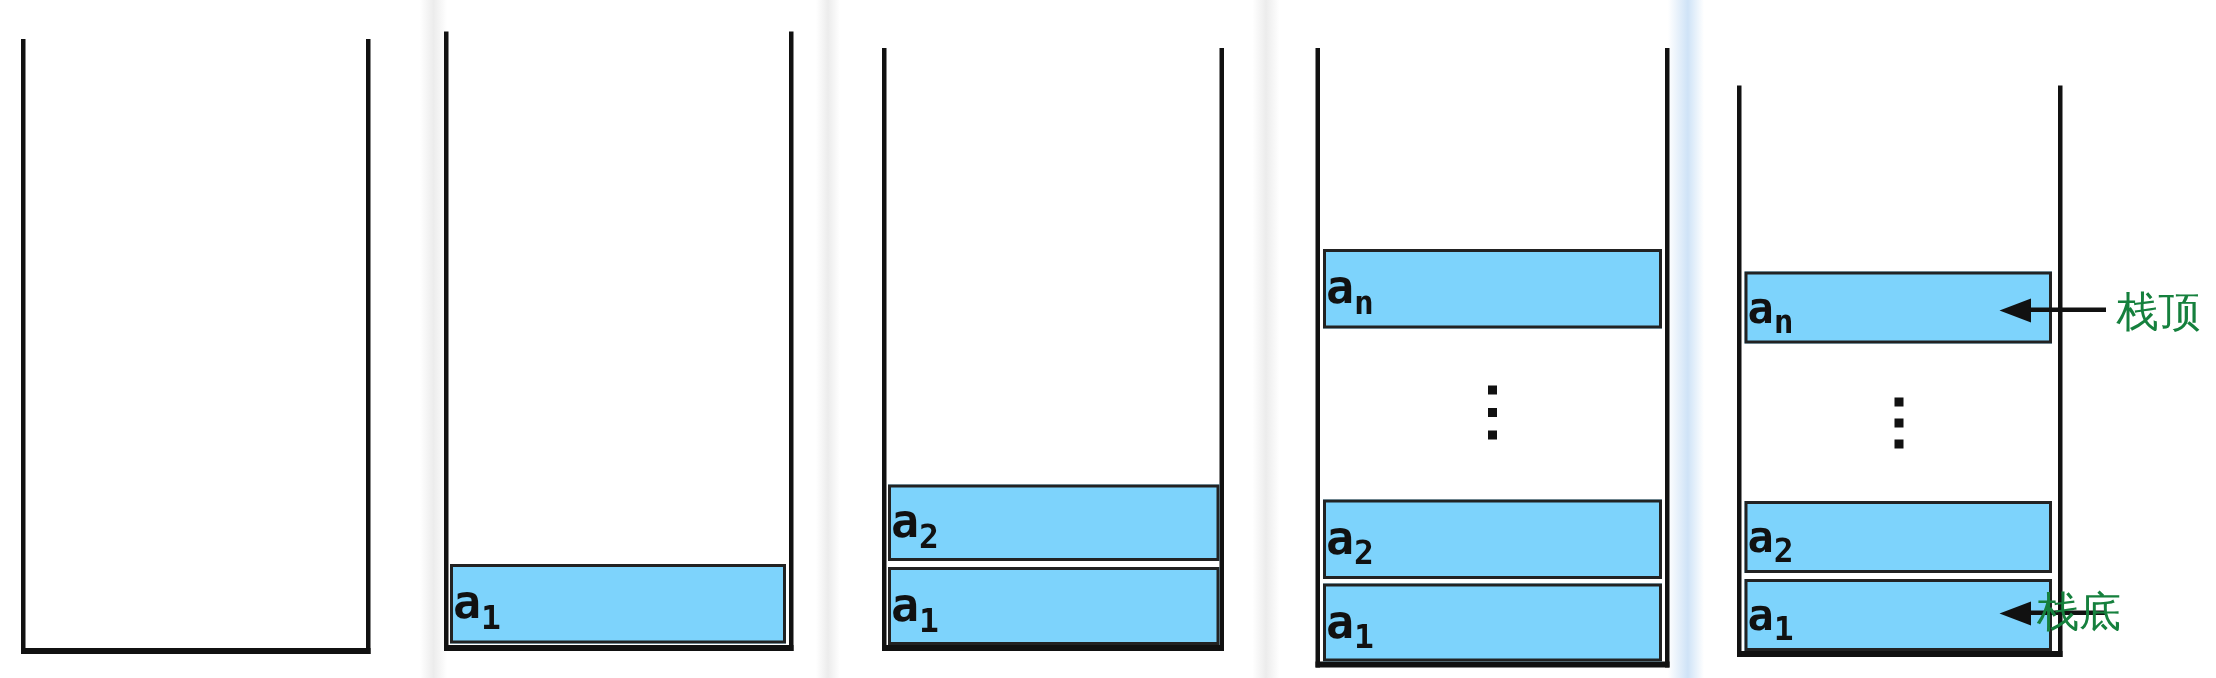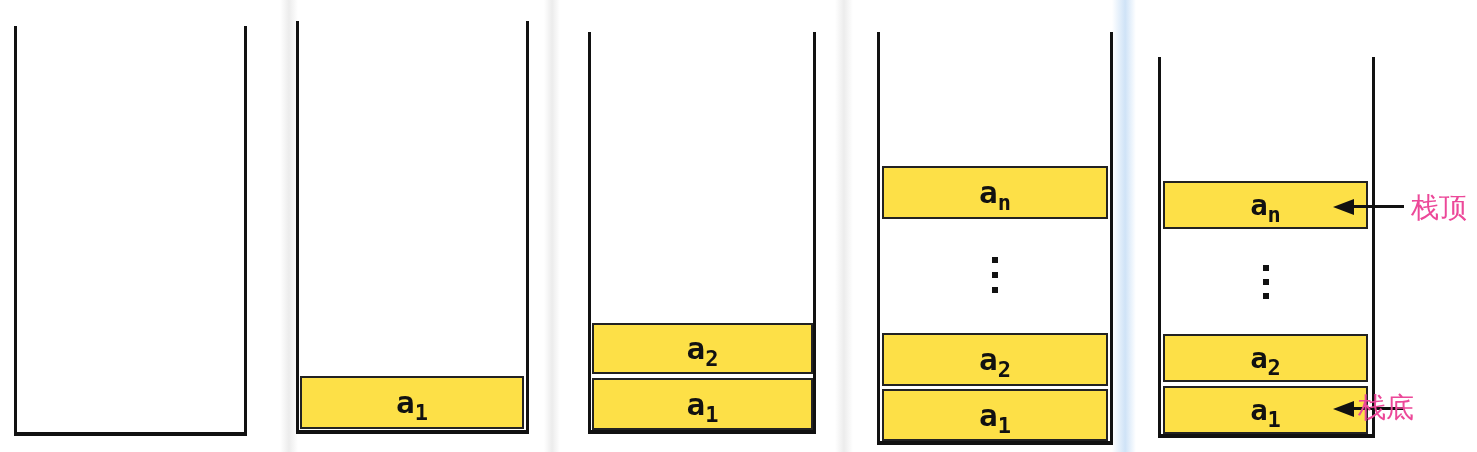--- a/index.html
+++ b/index.html
@@ -7,36 +7,36 @@
     width:1477px;height:452px;position:relative;background:#ffffff;
     font-family:"DejaVu Sans",sans-serif;overflow:hidden;
   }
   .stage{position:absolute;}
   .u-box{
     position:absolute;left:0;top:0;right:0;bottom:0;
     border-left:3px solid #111;border-right:3px solid #111;border-bottom:4px solid #111;
     background:#ffffff;box-sizing:border-box;
   }
   .block{
-    position:absolute;background:#fde047;border:2px solid #222;box-sizing:border-box;
-    display:flex;align-items:center;justify-content:center;
+    position:absolute;background:#7dd3fc;border:2px solid #222;box-sizing:border-box;
+    display:flex;align-items:center;
     font-family:"DejaVu Sans Mono",monospace;font-weight:bold;color:#111;
     font-size:31px;line-height:1;
   }
   .block .lbl sub{font-size:22px;line-height:0;}
   .dots{position:absolute;display:flex;flex-direction:column;gap:9px;}
   .dot{width:6px;height:6px;background:#111;}
   .shaft{position:absolute;height:3px;background:#111;}
   .arrowhead{
     position:absolute;width:0;height:0;
     border-top:8px solid transparent;border-bottom:8px solid transparent;
     border-right:21px solid #111;
   }
   .cn-label{
-    position:absolute;font-size:28px;color:#ec4899;line-height:1;
+    position:absolute;font-size:28px;color:#15803d;line-height:1;
     font-family:"DejaVu Sans",sans-serif;white-space:nowrap;
   }
   .sep{position:absolute;top:0;bottom:0;}
   .sep-gray{background:linear-gradient(to right,rgba(255,255,255,0),#ececec,rgba(255,255,255,0));}
   .sep-blue{background:linear-gradient(to right,rgba(255,255,255,0),#cfe3f7 55%,rgba(255,255,255,0));}
 </style>
 </head>
 <body>
 
 <div class="sep sep-gray" style="left:280px;width:18px;"></div>

